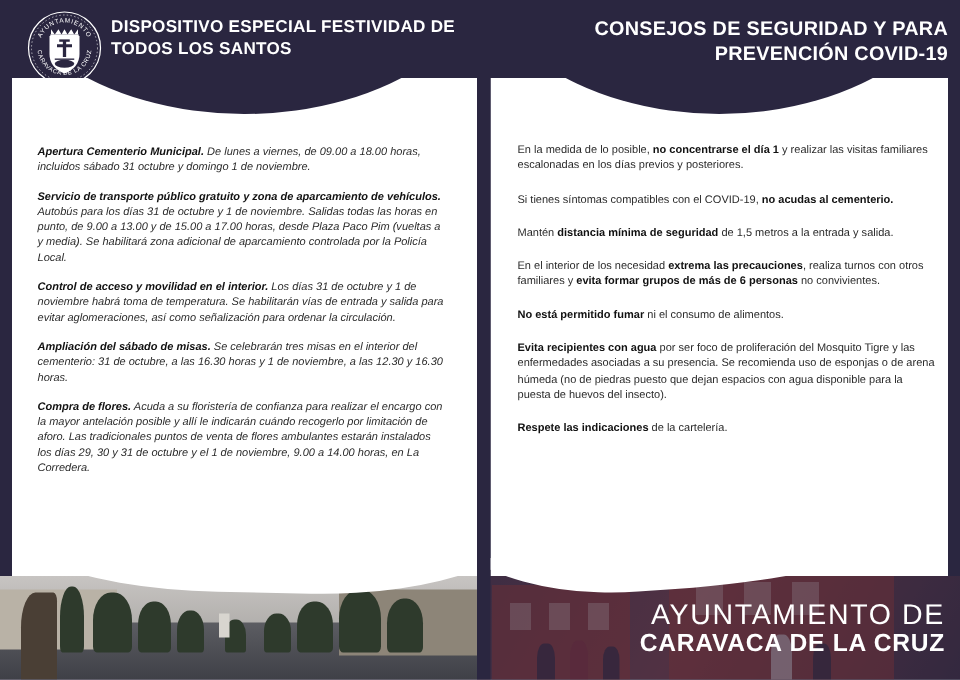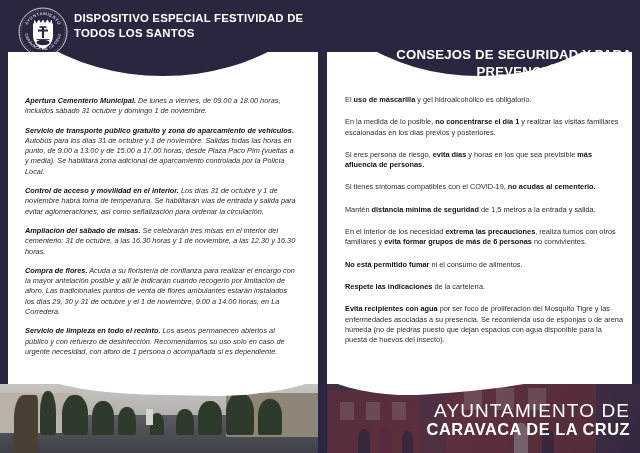--- a/index.html
+++ b/index.html
@@ -34,21 +34,21 @@
     height:120px;
     background:#2a2640;
     border-radius:0 0 50% 50%/0 0 100% 100%;
   }
 
   
   .header-left{
     position:absolute; left:0; top:0; width:318px; height:52px;
   }
   .header-right{
-    position:absolute; left:327px; top:0; width:313px; height:52px;margin-top:36px;
+    position:absolute; left:327px; top:0; width:313px; height:52px;
   }
   .crest{
     position:absolute; left:18px; top:7px;
     width:50px; height:50px;
   }
   .title-l{
     position:absolute; left:74px; top:11px; width:230px;
     color:#ffffff;
     font-size:11.4px; font-weight:bold;
     letter-spacing:.2px; line-height:14.5px;
@@ -216,32 +216,29 @@
   <div class="header-right">
     <div class="title-r">CONSEJOS DE SEGURIDAD Y PARA PREVENCIÓN COVID-19</div>
   </div>
 
   <div class="col col-left" id="leftCol">
       <p><b>Apertura Cementerio Municipal.</b><span> De lunes a viernes, de 09.00 a 18.00 horas, incluidos sábado 31 octubre y domingo 1 de noviembre.</span></p>
       <p><b>Servicio de transporte público gratuito y zona de aparcamiento de vehículos.</b><span> Autobús para los días 31 de octubre y 1 de noviembre. Salidas todas las horas en punto, de 9.00 a 13.00 y de 15.00 a 17.00 horas, desde Plaza Paco Pim (vueltas a y media). Se habilitará zona adicional de aparcamiento controlada por la Policía Local.</span></p>
       <p><b>Control de acceso y movilidad en el interior.</b><span> Los días 31 de octubre y 1 de noviembre habrá toma de temperatura. Se habilitarán vías de entrada y salida para evitar aglomeraciones, así como señalización para ordenar la circulación.</span></p>
       <p><b>Ampliación del sábado de misas.</b><span> Se celebrarán tres misas en el interior del cementerio: 31 de octubre, a las 16.30 horas y 1 de noviembre, a las 12.30 y 16.30 horas.</span></p>
       <p><b>Compra de flores.</b><span> Acuda a su floristería de confianza para realizar el encargo con la mayor antelación posible y allí le indicarán cuándo recogerlo por limitación de aforo. Las tradicionales puntos de venta de flores ambulantes estarán instalados los días 29, 30 y 31 de octubre y el 1 de noviembre, 9.00 a 14.00 horas, en La Corredera.</span></p>
-      <p><b>Servicio de limpieza en todo el recinto.</b><span> Los aseos permanecen abiertos al público y con refuerzo de desinfección. Recomendamos su uso solo en caso de urgente necesidad, con aforo de 1 persona o acompañada si es dependiente.</span></p>
     </div>
   <div class="col col-right" id="rightCol">
-      <p><span>El </span><b>uso de mascarilla</b><span> y gel hidroalcohólico es obligatorio.</span></p>
       <p><span>En la medida de lo posible, </span><b>no concentrarse el día 1</b><span> y realizar las visitas familiares escalonadas en los días previos y posteriores.</span></p>
-      <p><span>Si eres persona de riesgo, </span><b>evita días</b><span> y horas en los que sea previsible </span><b>más afluencia de personas.</b></p>
       <p><span>Si tienes síntomas compatibles con el COVID-19, </span><b>no acudas al cementerio.</b></p>
       <p><span>Mantén </span><b>distancia mínima de seguridad</b><span> de 1,5 metros a la entrada y salida.</span></p>
       <p><span>En el interior de los necesidad </span><b>extrema las precauciones</b><span>, realiza turnos con otros familiares y </span><b>evita formar grupos de más de 6 personas</b><span> no convivientes.</span></p>
       <p><b>No está permitido fumar</b><span> ni el consumo de alimentos.</span></p>
+      <p><b>Evita recipientes con agua</b><span> por ser foco de proliferación del Mosquito Tigre y las enfermedades asociadas a su presencia. Se recomienda uso de esponjas o de arena húmeda (no de piedras puesto que dejan espacios con agua disponible para la puesta de huevos del insecto).</span></p>
       <p><b>Respete las indicaciones</b><span> de la cartelería.</span></p>
-      <p><b>Evita recipientes con agua</b><span> por ser foco de proliferación del Mosquito Tigre y las enfermedades asociadas a su presencia. Se recomienda uso de esponjas o de arena húmeda (no de piedras puesto que dejan espacios con agua disponible para la puesta de huevos del insecto).</span></p>
     </div>
 
   <div class="divider"></div>
 
   <div class="foot">
     <div class="l1">AYUNTAMIENTO DE</div>
     <div class="l2">CARAVACA DE LA CRUZ</div>
   </div>
 
 </div>

